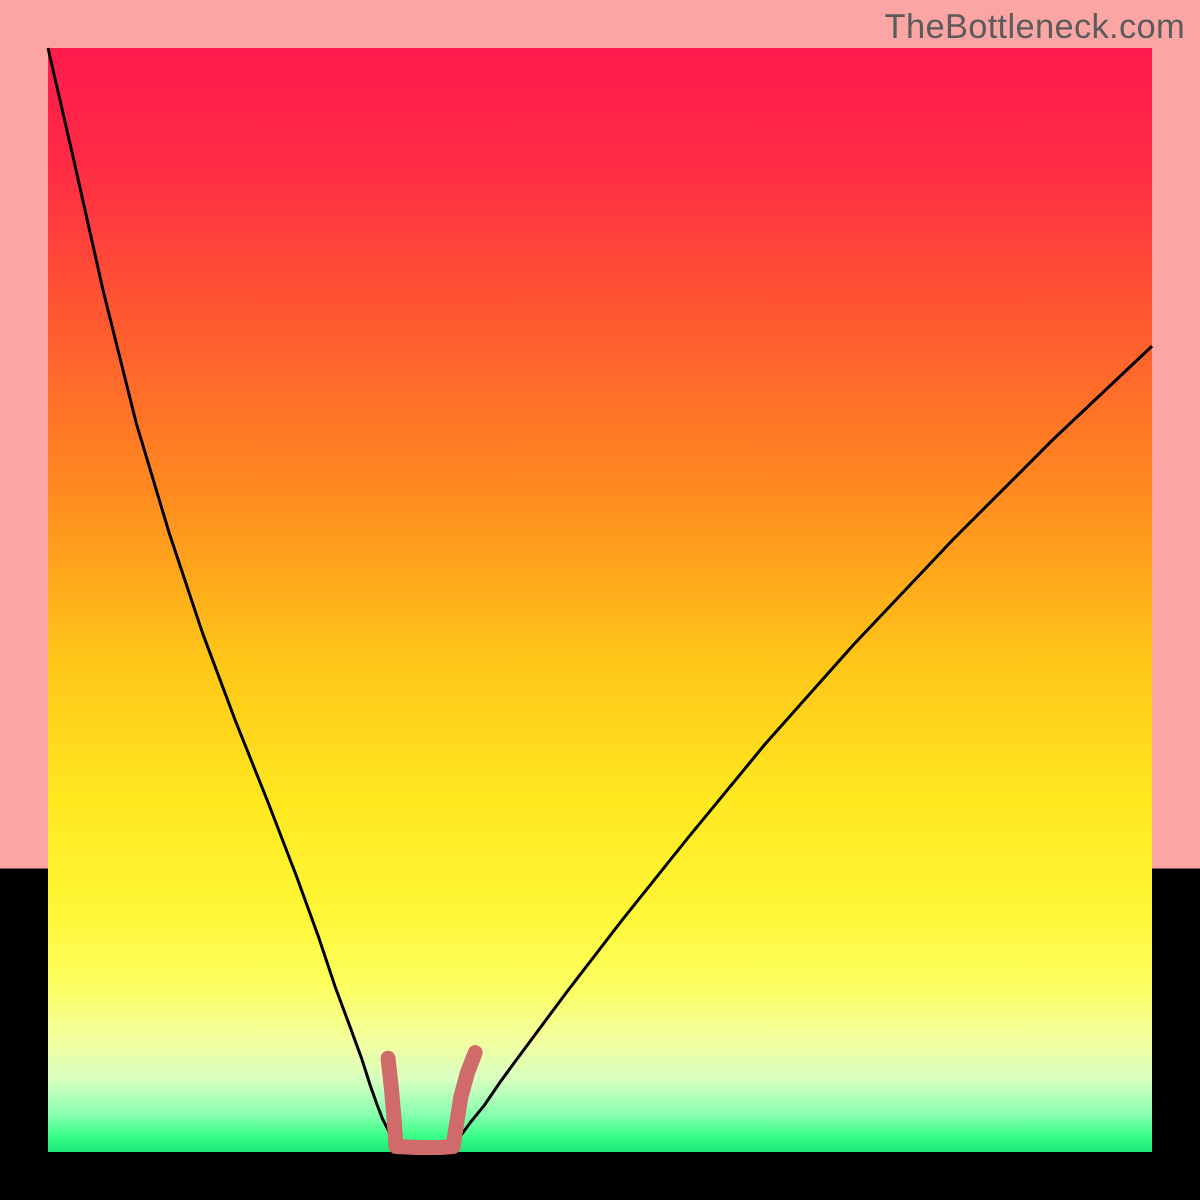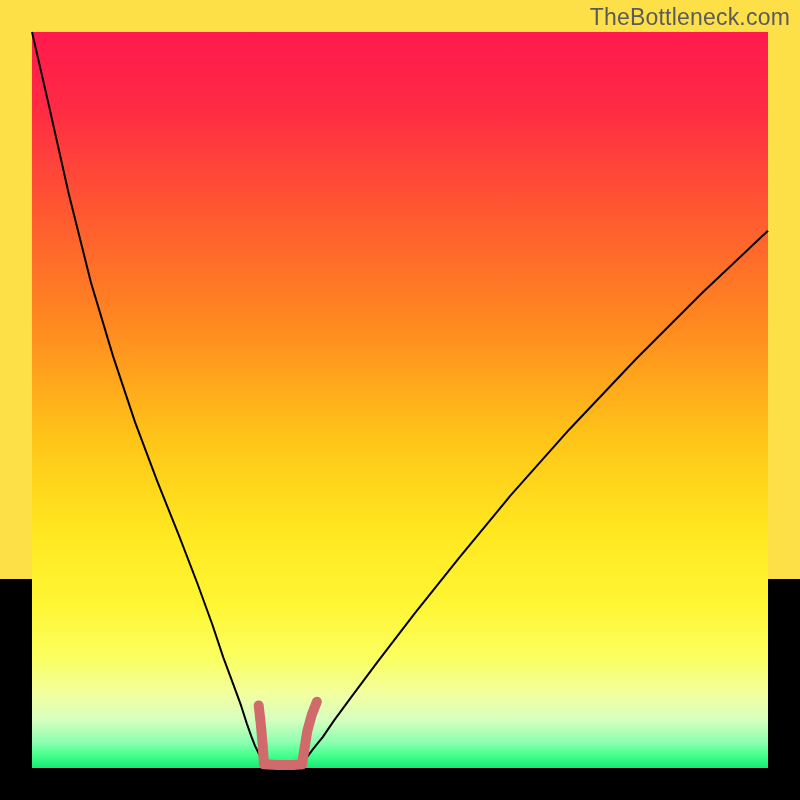--- a/index.html
+++ b/index.html
@@ -10,21 +10,21 @@
     overflow: hidden;
     background: #000;
     font-family: Arial, Helvetica, sans-serif;
   }
   .frame {
     position: absolute;
     left: 0;
     top: 0;
     width: 800px;
     height: 579px;
-    background: #fde047;
+    background: #fca5a5;
   }
   .plot {
     position: absolute;
     left: 32px;
     top: 32px;
     width: 736px;
     height: 736px;
     
   }
   .watermark {

